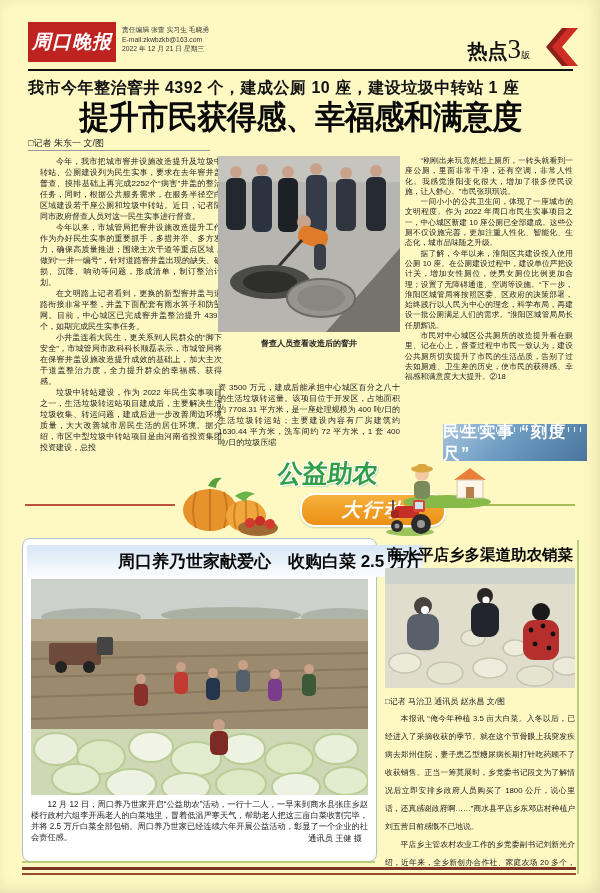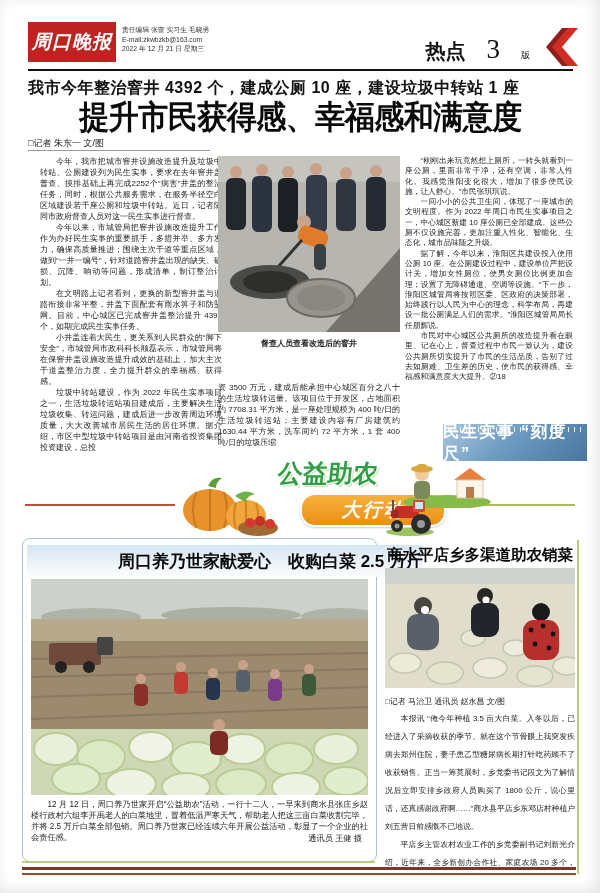--- a/index.html
+++ b/index.html
@@ -1,24 +1,24 @@
 <!DOCTYPE html>
 <html><head>
 <meta charset="utf-8">
 <style>
   html,body{margin:0;padding:0;background:#e9e9e6;font-family:"Liberation Sans",sans-serif;}
-  .page{position:relative;width:600px;height:893px;background:#ffffff;margin:0 auto;overflow:hidden;
+  .page{position:relative;width:600px;height:893px;background:#fef9c3;margin:0 auto;overflow:hidden;
         box-shadow:inset -6px 0 14px rgba(0,0,0,.06), inset 0 -6px 14px rgba(0,0,0,.05);}
   
   .masthead{position:absolute;left:28px;top:22px;width:88px;height:40px;background:#bf2321;
             display:flex;align-items:center;justify-content:center;}
   .masthead span{color:#fff;font-family:"Liberation Serif",serif;font-style:italic;font-weight:bold;
                  font-size:19px;letter-spacing:1px;white-space:nowrap;}
   .hdr-info{position:absolute;left:122px;top:25px;font-size:6.8px;line-height:9.6px;color:#333;}
-  .hdr-section{position:absolute;right:70px;top:34px;display:flex;align-items:baseline;gap:21px;}
+  .hdr-section{position:absolute;right:70px;top:34px;display:flex;align-items:baseline;gap:0;}
   .hdr-section .hot{font-size:20px;font-weight:900;color:#111;}
   .hdr-section .num{font-size:27px;font-family:"Liberation Serif",serif;color:#111;}
   .hdr-section .unit{font-size:9px;color:#111;}
   .chev{position:absolute;right:22px;top:28px;}
   .hdr-rule{position:absolute;left:28px;top:69px;width:545px;height:2px;background:#111;}
   
   .kicker{position:absolute;left:28px;top:78px;width:545px;font-size:16px;font-weight:700;color:#111;letter-spacing:.5px;}
   .headline{position:absolute;left:28px;top:96px;width:545px;text-align:center;font-size:30px;font-weight:900;
             color:#0a0a0a;letter-spacing:-.5px;transform:scaleY(1.08);transform-origin:top;}
   .byline{position:absolute;left:28px;top:137px;font-size:9px;color:#222;}

